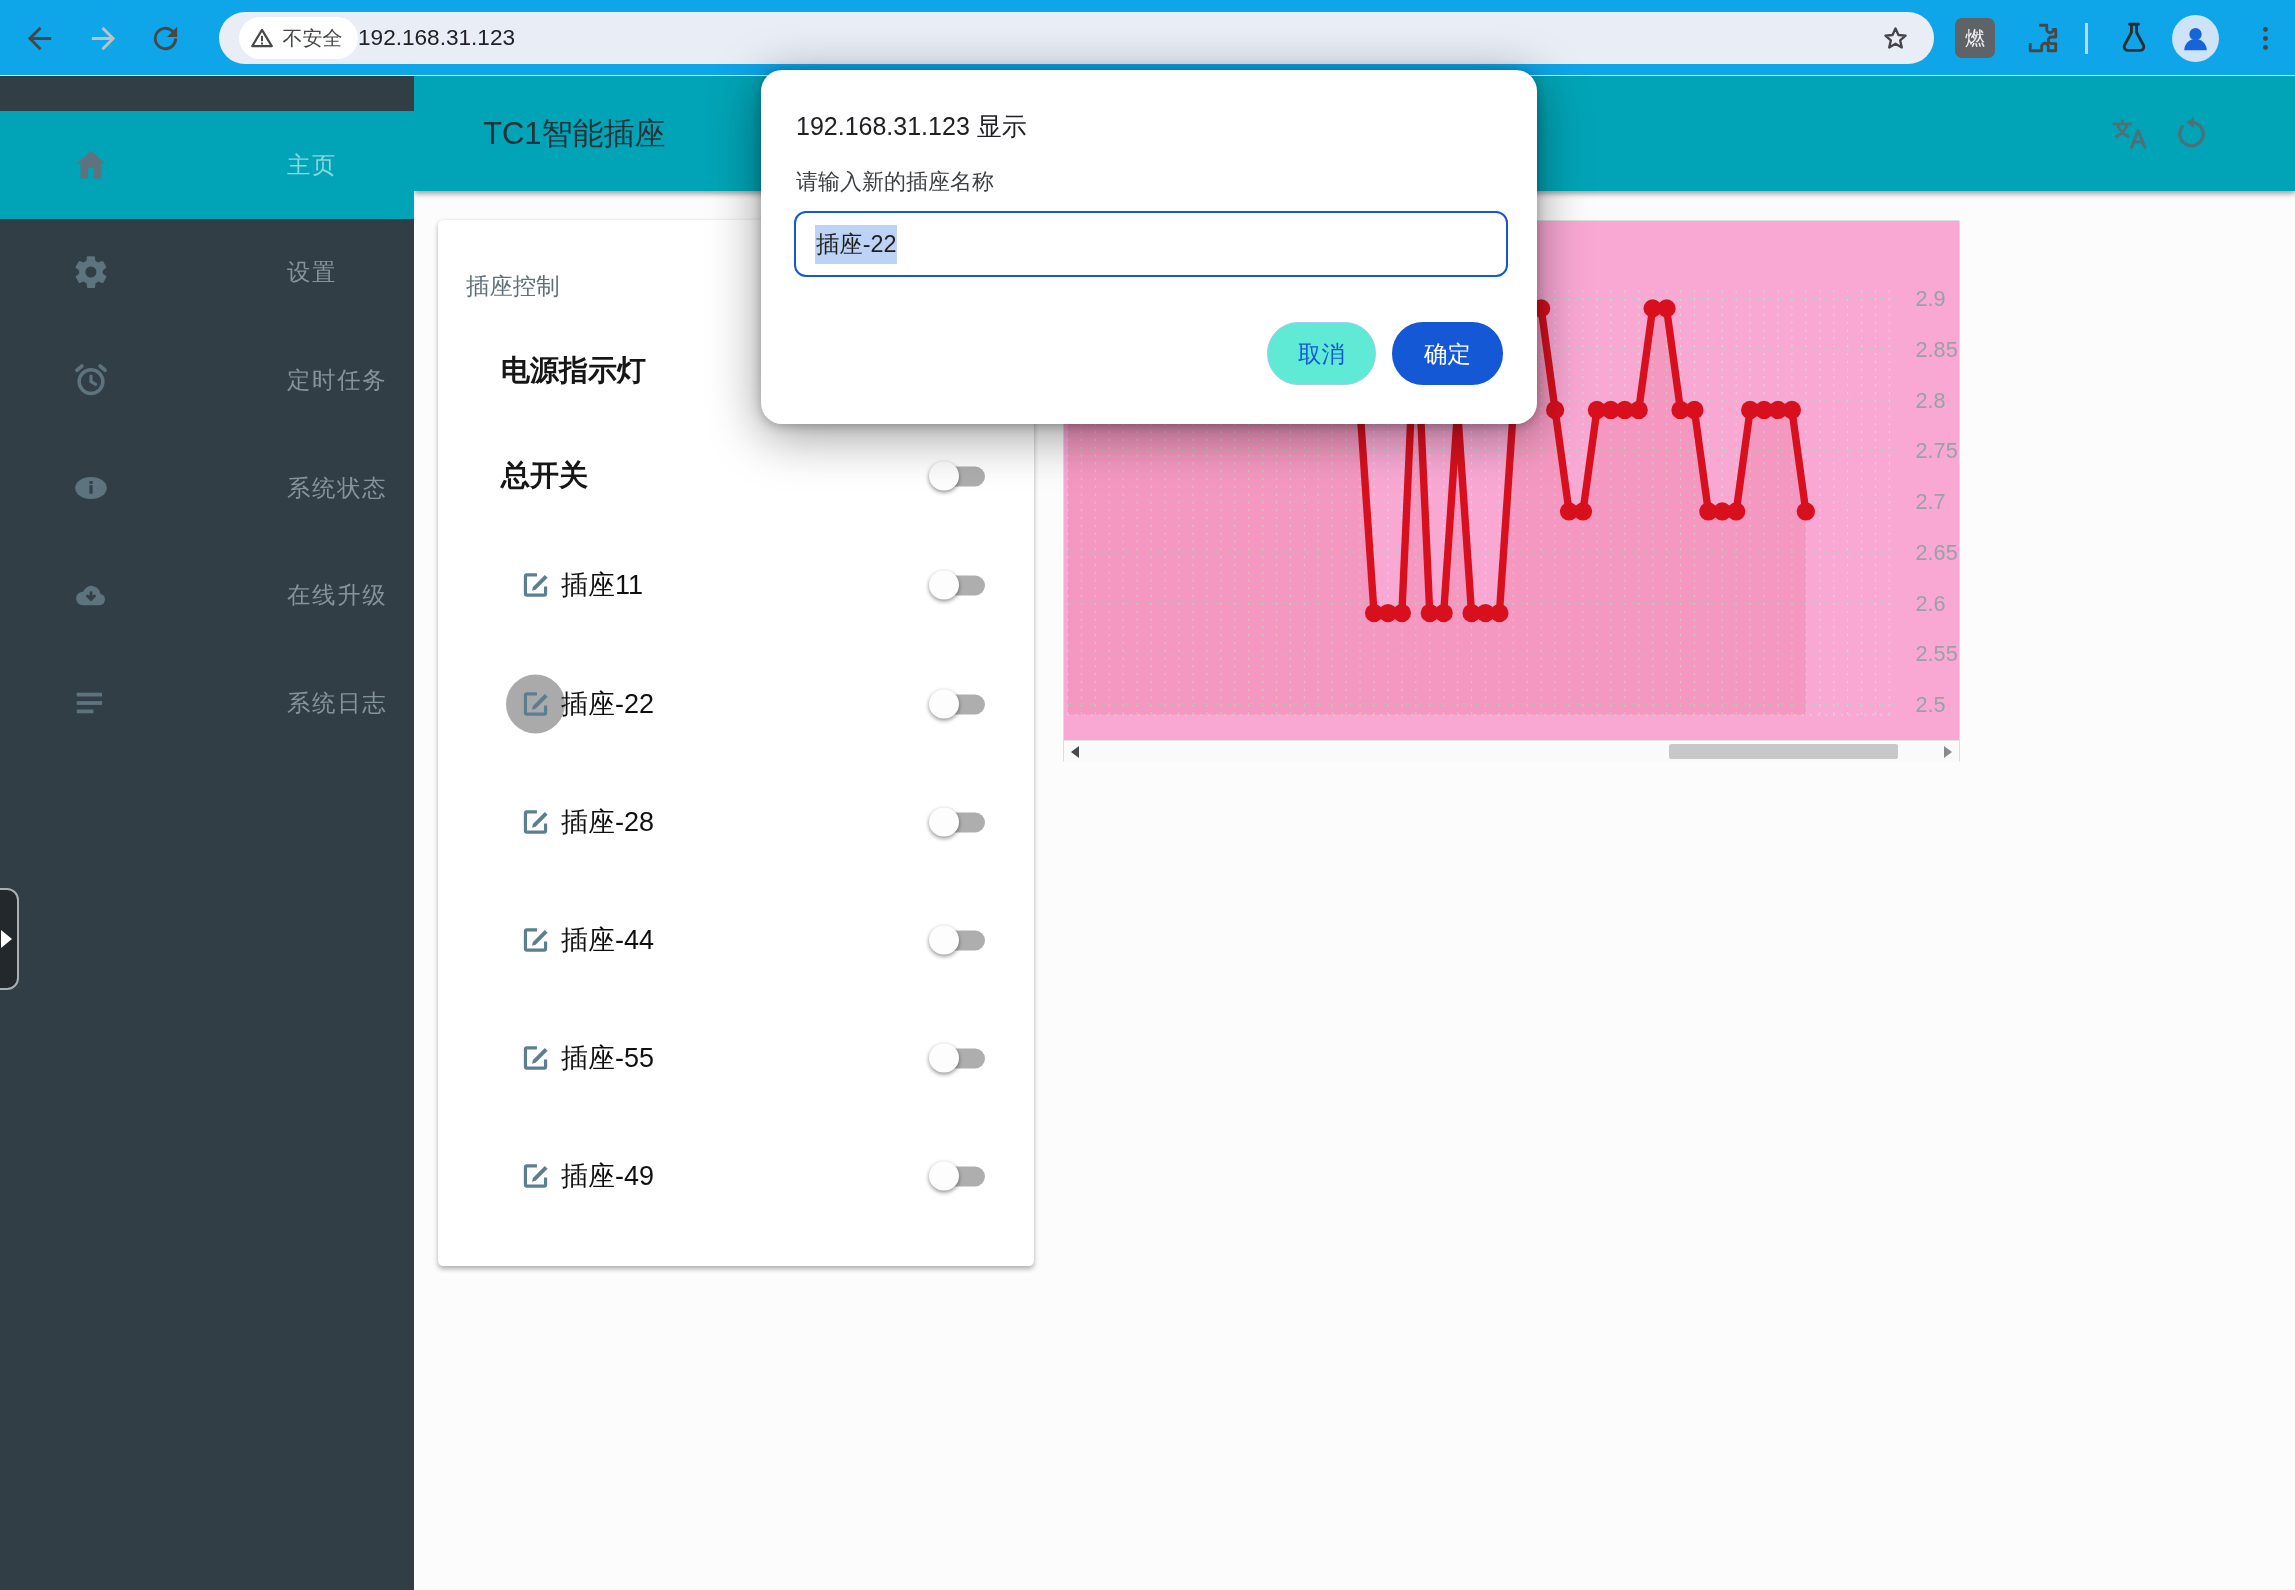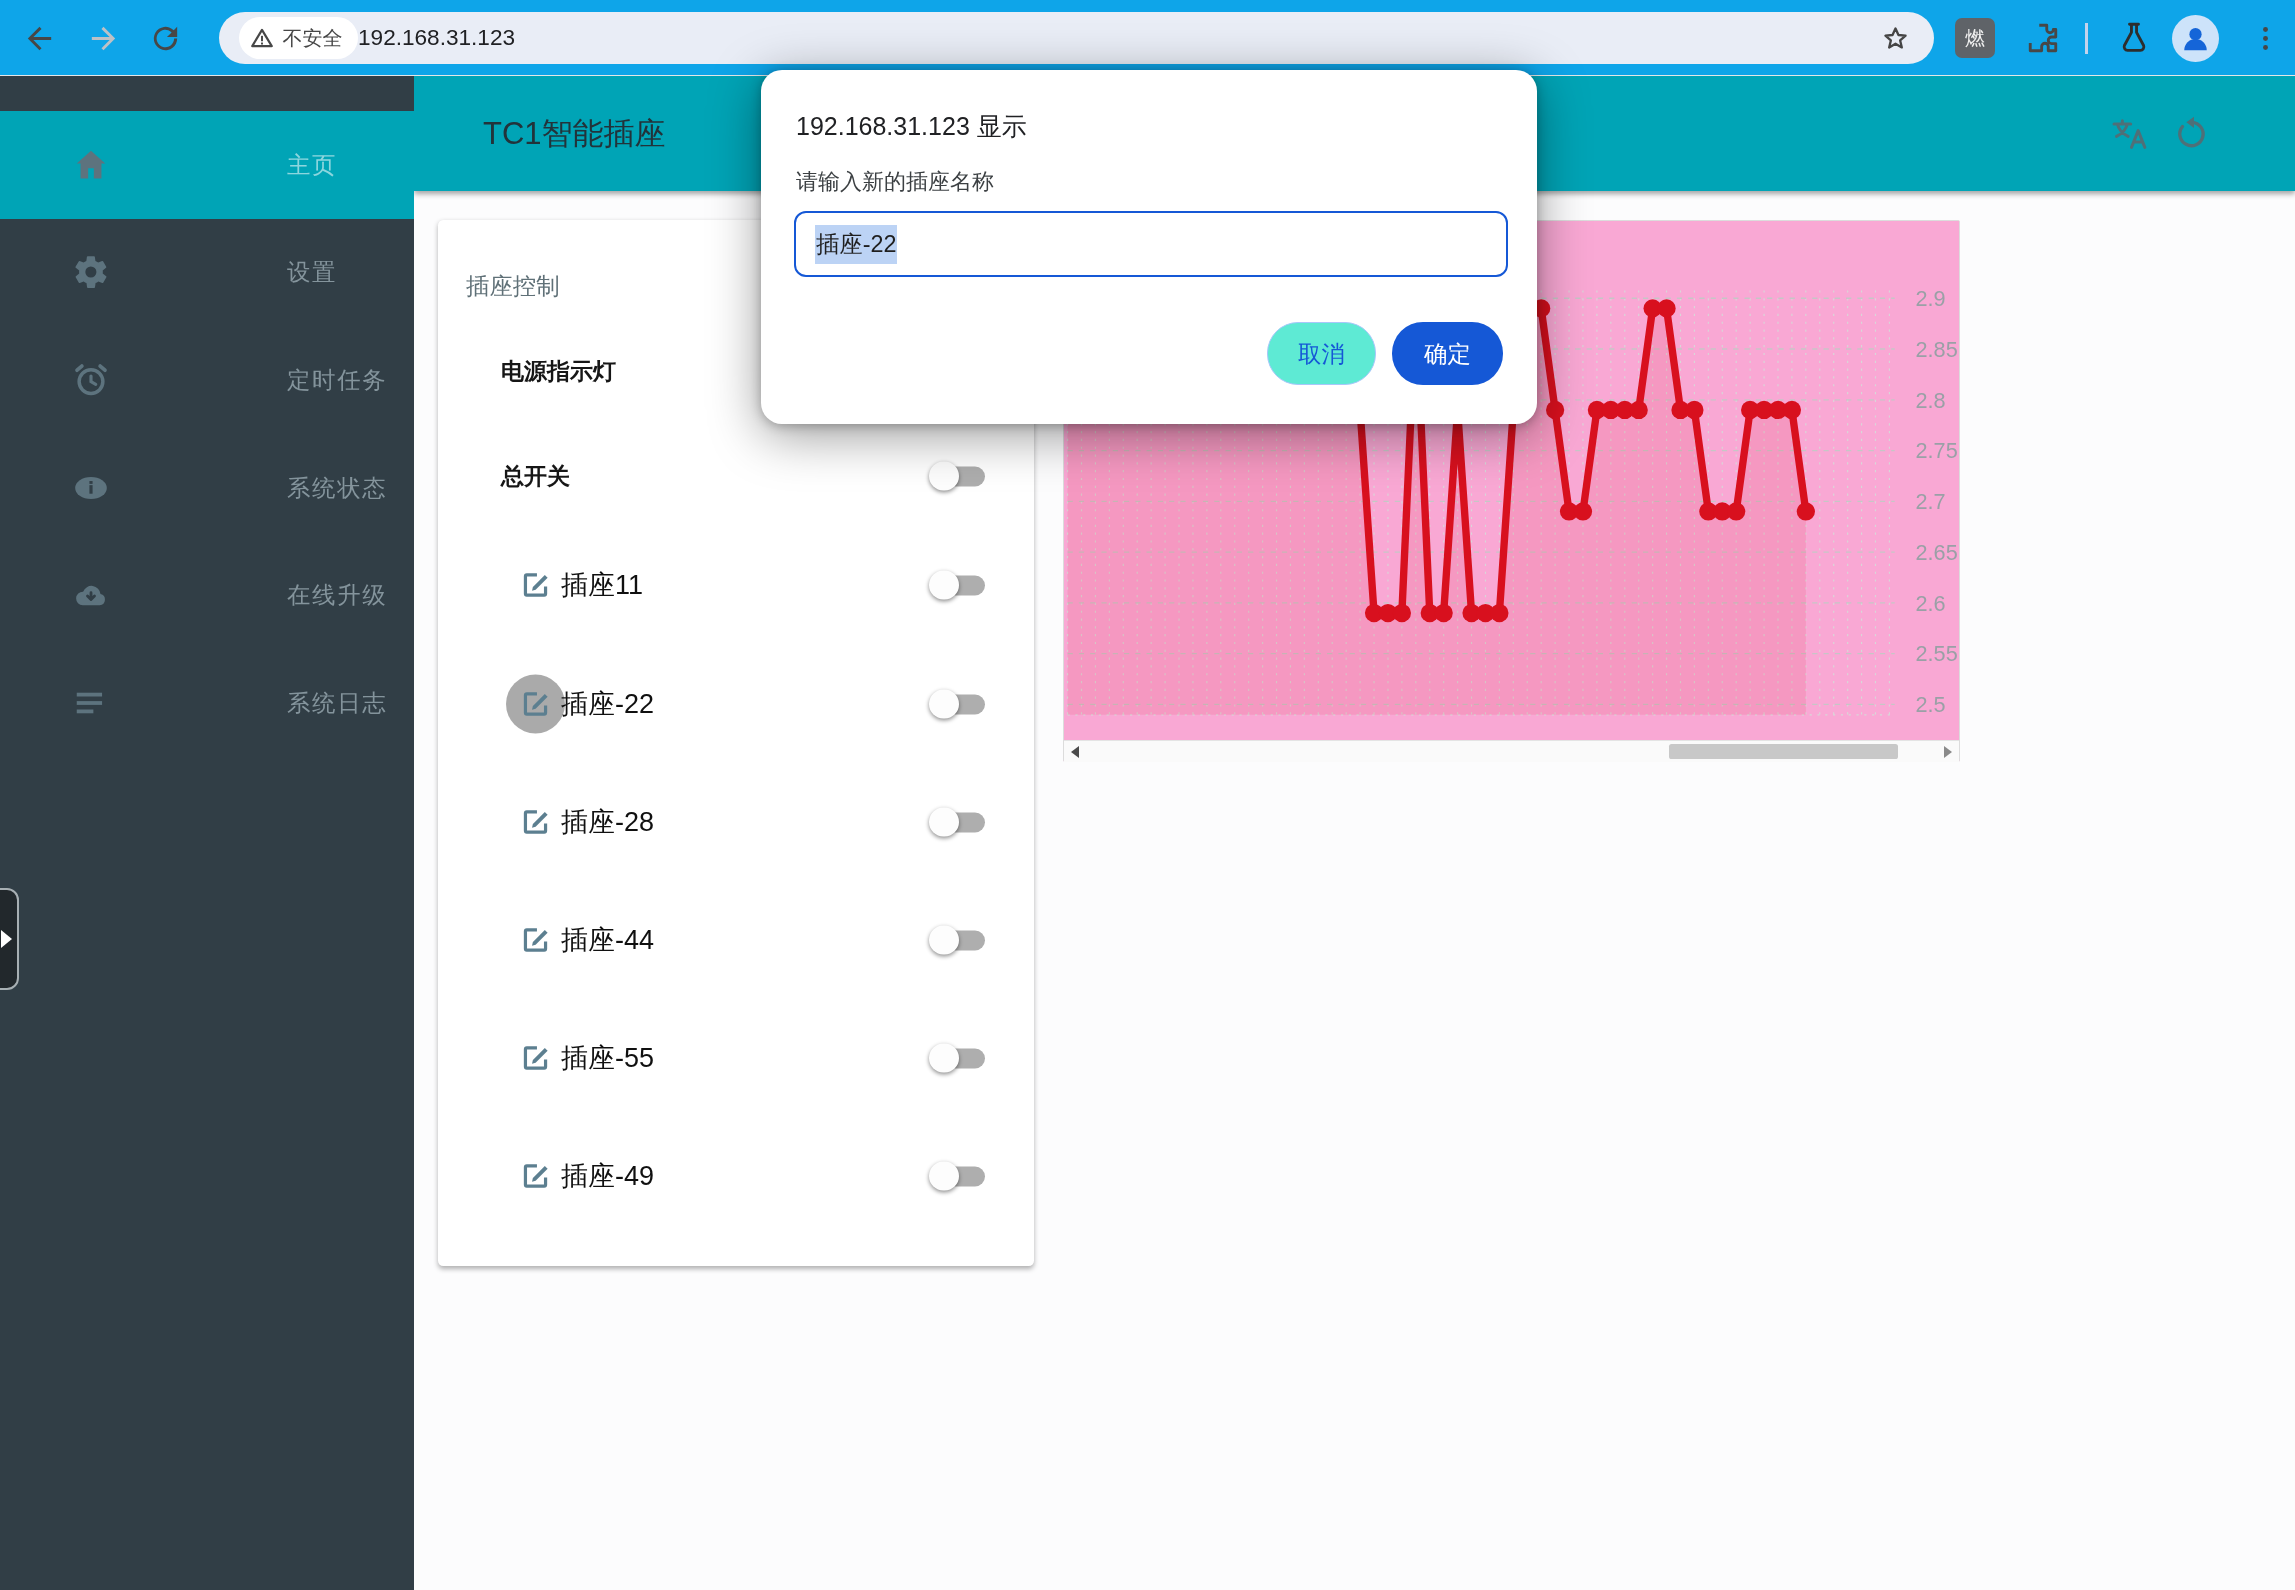--- a/index.html
+++ b/index.html
@@ -44,21 +44,21 @@
 
   .edge-handle { position:absolute; left:-12px; top:888px; width:31px; height:102px; background:#22282c;
                  border:2.6px solid #a7afb3; border-radius:12px; z-index:10; }
   .edge-handle .tri { position:absolute; right:5.2px; top:40px; width:0; height:0;
                       border-left:11.3px solid #ffffff; border-top:9.6px solid transparent; border-bottom:9.6px solid transparent; }
 
   
   .card-left { position:absolute; left:438px; top:220px; width:596px; height:1046px; background:#ffffff;
                border-radius:5.2px; box-shadow:0 2.6px 5.2px rgba(0,0,0,.30); }
   .cc-title { position:absolute; left:28px; top:50px; font-size:23.4px; color:#5f7077; }
-  .cc-row-label { position:absolute; left:63px; font-size:23px; font-weight:600; color:#161616; }
+  .cc-row-label { position:absolute; left:63px; font-size:29px; font-weight:600; color:#161616; }
   .sock-row { position:absolute; left:0; width:596px; height:104px; }
   .sock-label { position:absolute; left:123px; top:50%; transform:translateY(-50%); font-size:27px; color:#101010; }
   .edit-btn { position:absolute; left:80px; top:50%; transform:translateY(-50%); width:35px; height:35px;
               color:#5c7f90; cursor:pointer; }
   .ripple { position:absolute; left:68px; top:50%; transform:translateY(-50%); width:59px; height:59px;
             border-radius:50%; background:rgba(100,100,100,.55); }
   .switch { position:absolute; left:493px; top:50%; transform:translateY(-50%); width:54px; height:31px; cursor:pointer; }
   .switch .track { position:absolute; left:5.2px; top:6px; width:49px; height:20px; border-radius:10.4px; background:#aeaeae; }
   .switch .thumb { position:absolute; left:-1.7px; top:0.9px; width:29.5px; height:29.5px; border-radius:50%; background:#fdfdfd;
                    box-shadow:0 1.7px 4.3px rgba(0,0,0,.45); }

